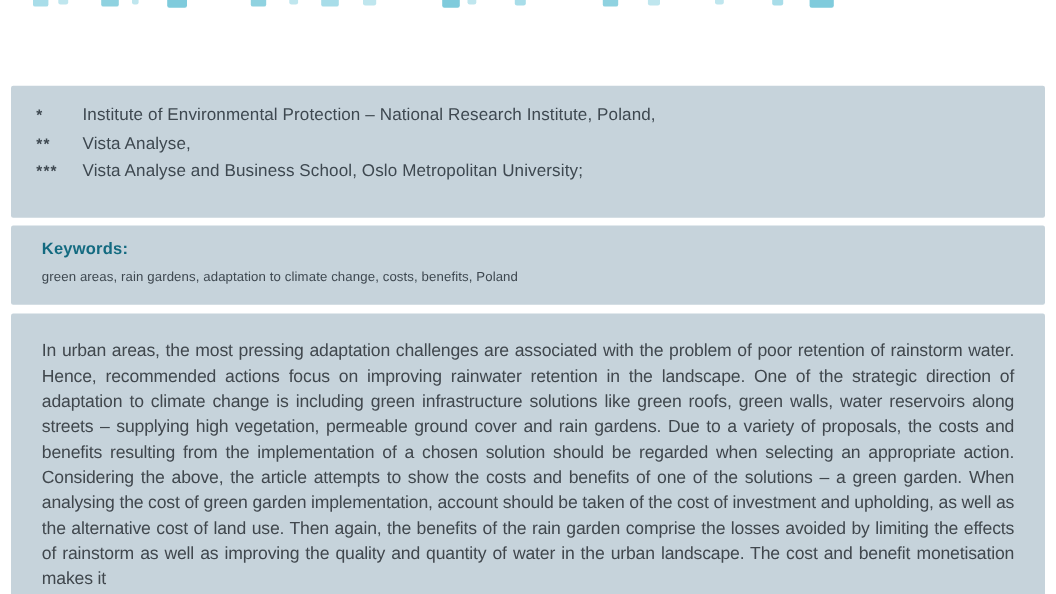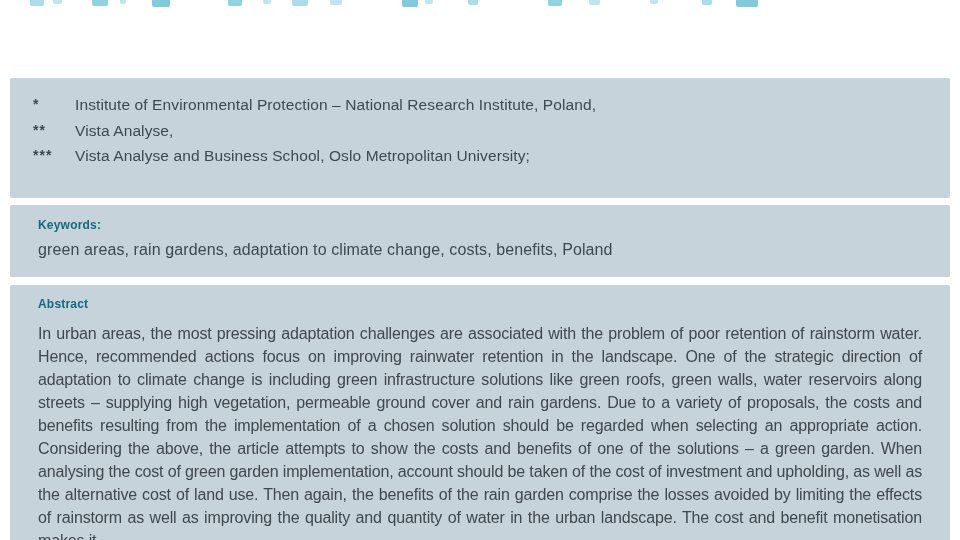--- a/index.html
+++ b/index.html
@@ -24,22 +24,22 @@
   }
 
   
   .panel-affiliations { top: 78px; height: 120px; padding: 14px 28px 0 23px; }
   .aff-row { display: flex; font-size: 15.5px; line-height: 25.5px; letter-spacing: 0.1px; }
   .aff-marker { width: 42px; flex: 0 0 42px; font-weight: bold; font-size: 14px; letter-spacing: 1px; }
   .aff-text { flex: 1; }
 
   
   .panel-keywords { top: 205px; height: 72px; padding: 13px 28px 0 28px; }
-  .teal-heading { color: #136a80; font-weight: bold; font-size: 12px; letter-spacing: 0.2px; }
-  .keywords-text { margin-top: 9px; font-size: 16px; letter-spacing: 0.1px; }
+  .teal-heading { color: #136a80; font-weight: bold; font-size: 15px; letter-spacing: 0.2px; }
+  .keywords-text { margin-top: 9px; font-size: 12px; letter-spacing: 0.1px; }
 
   
   .panel-abstract { top: 285px; height: 270px; padding: 12px 28px 0 28px; }
   .abstract-text {
     margin-top: 11px;
     font-size: 16px;
     line-height: 23px;
     text-align: justify;
     letter-spacing: -0.15px;
     color: #40474d;
@@ -82,15 +82,14 @@
     <span class="aff-text">Vista Analyse and Business School, Oslo Metropolitan University;</span>
   </div>
 </div>
 
 <div class="panel panel-keywords">
   <div class="teal-heading">Keywords:</div>
   <div class="keywords-text">green areas, rain gardens, adaptation to climate change, costs, benefits, Poland</div>
 </div>
 
 <div class="panel panel-abstract">
-  <div class="teal-heading">Abstract</div>
   <div class="abstract-text">In urban areas, the most pressing adaptation challenges are associated with the problem of poor retention of rainstorm water. Hence, recommended actions focus on improving rainwater retention in the landscape. One of the strategic direction of adaptation to climate change is including green infrastructure solutions like green roofs, green walls, water reservoirs along streets – supplying high vegetation, permeable ground cover and rain gardens. Due to a variety of proposals, the costs and benefits resulting from the implementation of a chosen solution should be regarded when selecting an appropriate action. Considering the above, the article attempts to show the costs and benefits of one of the solutions – a green garden. When analysing the cost of green garden implementation, account should be taken of the cost of investment and upholding, as well as the alternative cost of land use. Then again, the benefits of the rain garden comprise the losses avoided by limiting the effects of rainstorm as well as improving the quality and quantity of water in the urban landscape. The cost and benefit monetisation makes it</div>
 </div>
 
 </body></html>

